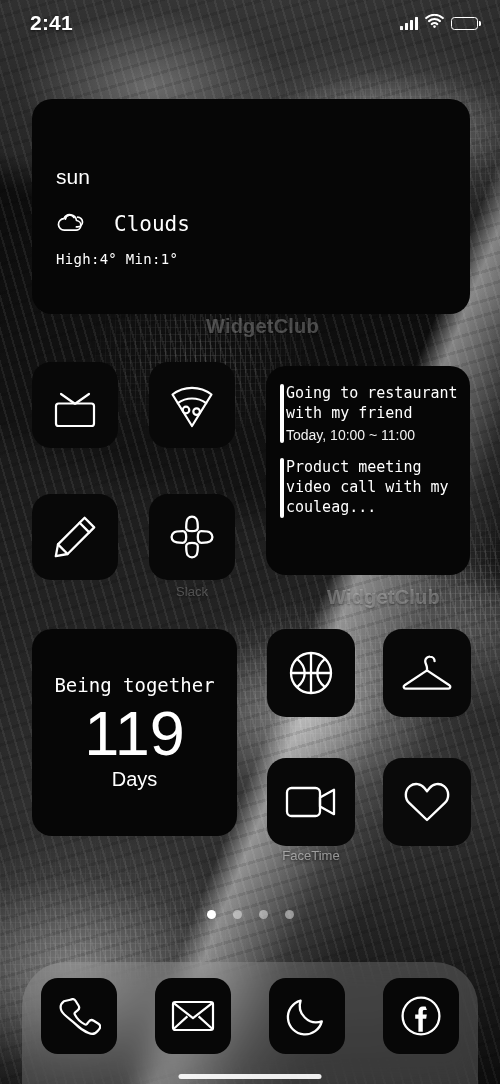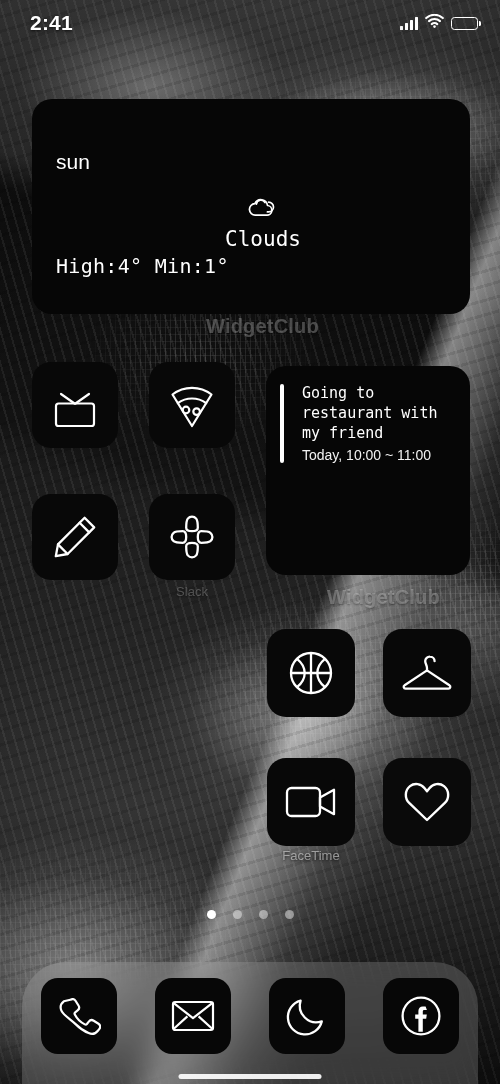--- a/index.html
+++ b/index.html
@@ -101,32 +101,32 @@
   }
   .tile svg, .dockicon svg { display:block; }
 
   
   #date-widget { left:32px; top:99px; width:438px; height:215px; padding:30px 0 0 24px; }
   #date-big {
     font-family:"DejaVu Sans Mono", monospace;
     font-size:47px; color:#fff; line-height:1; letter-spacing:1px;
   }
   #date-weekday {
-    margin-top:21px; font-size:21px; color:#fff;
+    margin-top:36px; font-size:21px; color:#fff;
     font-family:"Liberation Sans", sans-serif;
   }
   #weather-row {
-    margin-top:22px; display:flex; align-items:center; gap:5px;flex-direction:column;
+    margin-top:22px; display:flex; align-items:center; gap:26px;
   }
   #weather-desc {
     font-family:"DejaVu Sans Mono", monospace; font-size:21px; color:#fff;
   }
   #temp-row {
-    margin-top:3px; font-family:"DejaVu Sans Mono", monospace;
-    font-size:20px; color:#fff; letter-spacing:.3px;
+    margin-top:14px; font-family:"DejaVu Sans Mono", monospace;
+    font-size:14px; color:#fff; letter-spacing:.3px;
   }
 
   
   .watermark {
     position:absolute; z-index:12;
     font-size:20px; font-weight:700; letter-spacing:.2px;
     color:rgba(255,255,255,.26);
     text-shadow:0 1px 2px rgba(0,0,0,.35);
     pointer-events:none;
   }
@@ -147,21 +147,21 @@
   }
   #lbl-slack { left:149px; top:584px; }
   #lbl-facetime {
     position:absolute; left:267px; top:848px; width:88px; text-align:center;
     font-size:13px; color:rgba(235,235,235,.55);
     text-shadow:0 1px 3px rgba(0,0,0,.8); z-index:11; pointer-events:none;
   }
 
   
   #events-widget { left:266px; top:366px; width:204px; height:209px; padding:18px 0 0 0; }
-  .event { display:flex; gap:18px; padding:0 12px 0 14px; }
+  .event { display:flex; gap:2px; padding:0 12px 0 14px; }
   .event + .event { margin-top:15px; }
   .ev-bar { width:4px; background:#fff; border-radius:2px; flex:0 0 4px; }
   .ev-body { flex:1; min-width:0; }
   .ev-title {
     font-family:"DejaVu Sans Mono", monospace;
     font-size:15px; line-height:1.33; color:#fff;
     word-break:break-word;
   }
   .ev-time {
     margin-top:3px; font-family:"Liberation Sans", sans-serif;
@@ -306,26 +306,32 @@
     <div class="event">
       <div class="ev-bar"></div>
       <div class="ev-body">
         <div class="ev-title">Going to restaurant with my friend</div>
         <div class="ev-time">Today, 10:00 ~ 11:00</div>
       </div>
     </div>
     <div class="event">
       <div class="ev-bar"></div>
       <div class="ev-body">
+        <div class="ev-title">Product meeting video call with my couleag...</div>
       </div>
     </div>
   </div>
 
   <div class="watermark" id="wm2">WidgetClub</div>
 
+  <div class="widget" id="counter-widget">
+    <div id="counter-title">Being together</div>
+    <div id="counter-num">119</div>
+    <div id="counter-unit">Days</div>
+  </div>
 
   <div class="tile" id="icon-ball">
     <span>
       <svg width="52" height="52" viewBox="0 0 52 52">
         <circle cx="26" cy="26" r="20" fill="none" stroke="#fff" stroke-width="2.3"></circle>
         <path d="M26 6v40M6 26h40" fill="none" stroke="#fff" stroke-width="2.3"></path>
         <path d="M12 11.8c5 4 7.7 9 7.7 14.2S17 36.2 12 40.2" fill="none" stroke="#fff" stroke-width="2.3"></path>
         <path d="M40 11.8c-5 4-7.7 9-7.7 14.2s2.7 10.2 7.7 14.2" fill="none" stroke="#fff" stroke-width="2.3"></path>
       </svg>
     </span>

